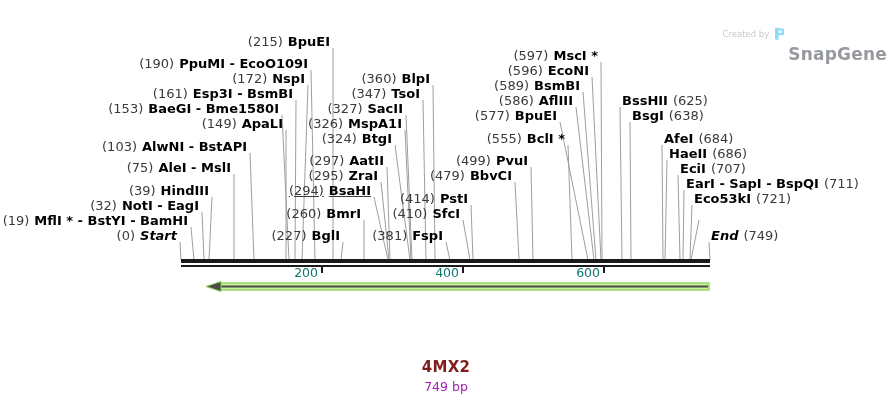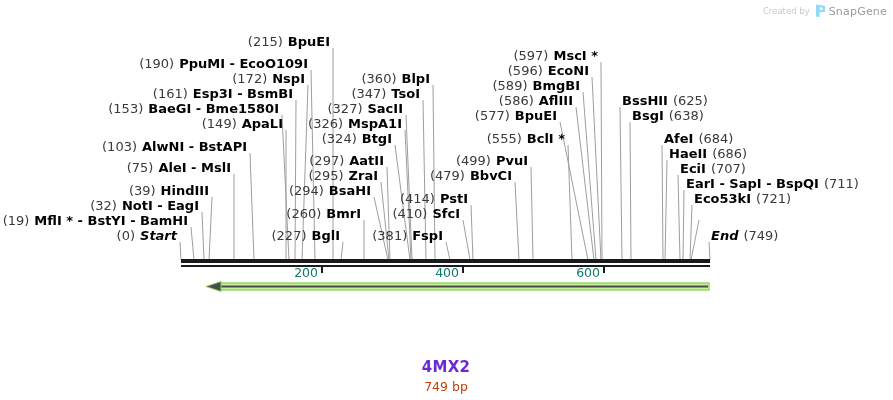--- a/index.html
+++ b/index.html
@@ -6,25 +6,25 @@
   #canvas{position:relative;width:893px;height:400px;background:#fff;overflow:hidden;
           font-family:"DejaVu Sans",sans-serif;}
   #map-svg{position:absolute;left:0;top:0;}
   #site-labels{position:absolute;left:0;top:0;width:893px;height:400px;}
   .site{position:absolute;white-space:nowrap;font-size:13px;line-height:14px;color:#3a3a3a;}
   .site .name{font-weight:bold;color:#000;}
   .site span + span{margin-left:5px;}
   .site.italic .name{font-style:italic;}
   .tick-label{position:absolute;width:56px;text-align:right;font-size:12.5px;color:#0f766e;line-height:12px;}
   #caption{position:absolute;left:146px;top:358px;width:600px;text-align:center;}
-  #plasmid-name{font-size:15px;font-weight:bold;color:#6d28d9;letter-spacing:.3px;}
-  #plasmid-length{font-size:12.5px;color:#c2410c;margin-top:3px;}
+  #plasmid-name{font-size:15px;font-weight:bold;color:#7f1d1d;letter-spacing:.3px;}
+  #plasmid-length{font-size:12.5px;color:#a21caf;margin-top:3px;}
   #watermark{position:absolute;top:4px;right:6px;display:flex;align-items:center;gap:4px;}
   #created-by{font-size:8.5px;color:#c5c9ce;}
-  #brand-name{font-size:11px;font-weight:400;color:#96999e;letter-spacing:.2px;}
+  #brand-name{font-size:17px;font-weight:700;color:#96999e;letter-spacing:.2px;margin-top:40px;}
 </style>
 </head>
 <body>
 
 <div id="canvas">
 
   <svg id="map-svg" width="893" height="400">
       <line x1="180" y1="242" x2="181" y2="260" stroke="#9e9e9e" stroke-width="1"></line>
       <line x1="191" y1="227" x2="194" y2="260" stroke="#9e9e9e" stroke-width="1"></line>
       <line x1="202" y1="212" x2="204" y2="260" stroke="#9e9e9e" stroke-width="1"></line>
@@ -88,37 +88,37 @@
       <div class="site" style="top: 161px; right: 662px;"><span class="num">(75)</span><span class="name">AleI - MslI</span></div>
       <div class="site" style="top: 140px; right: 646px;"><span class="num">(103)</span><span class="name">AlwNI - BstAPI</span></div>
       <div class="site" style="top: 117px; right: 610px;"><span class="num">(149)</span><span class="name">ApaLI</span></div>
       <div class="site" style="top: 102px; right: 614px;"><span class="num">(153)</span><span class="name">BaeGI - Bme1580I</span></div>
       <div class="site" style="top: 87px; right: 600px;"><span class="num">(161)</span><span class="name">Esp3I - BsmBI</span></div>
       <div class="site" style="top: 72px; right: 588px;"><span class="num">(172)</span><span class="name">NspI</span></div>
       <div class="site" style="top: 57px; right: 585px;"><span class="num">(190)</span><span class="name">PpuMI - EcoO109I</span></div>
       <div class="site" style="top: 35px; right: 563px;"><span class="num">(215)</span><span class="name">BpuEI</span></div>
       <div class="site" style="top: 229px; right: 553px;"><span class="num">(227)</span><span class="name">BglI</span></div>
       <div class="site" style="top: 207px; right: 532px;"><span class="num">(260)</span><span class="name">BmrI</span></div>
-      <div class="site" style="top: 184px; right: 522px;"><span class="num">(294)</span><span class="name">BsaHI</span></div>
+      <div class="site" style="top: 184px; right: 522px; text-decoration: underline;"><span class="num">(294)</span><span class="name">BsaHI</span></div>
       <div class="site" style="top: 169px; right: 515px;"><span class="num">(295)</span><span class="name">ZraI</span></div>
       <div class="site" style="top: 154px; right: 509px;"><span class="num">(297)</span><span class="name">AatII</span></div>
       <div class="site" style="top: 132px; right: 501px;"><span class="num">(324)</span><span class="name">BtgI</span></div>
       <div class="site" style="top: 117px; right: 491px;"><span class="num">(326)</span><span class="name">MspA1I</span></div>
       <div class="site" style="top: 102px; right: 490px;"><span class="num">(327)</span><span class="name">SacII</span></div>
       <div class="site" style="top: 87px; right: 473px;"><span class="num">(347)</span><span class="name">TsoI</span></div>
       <div class="site" style="top: 72px; right: 463px;"><span class="num">(360)</span><span class="name">BlpI</span></div>
       <div class="site" style="top: 229px; right: 450px;"><span class="num">(381)</span><span class="name">FspI</span></div>
       <div class="site" style="top: 207px; right: 433px;"><span class="num">(410)</span><span class="name">SfcI</span></div>
       <div class="site" style="top: 192px; right: 425px;"><span class="num">(414)</span><span class="name">PstI</span></div>
       <div class="site" style="top: 169px; right: 381px;"><span class="num">(479)</span><span class="name">BbvCI</span></div>
       <div class="site" style="top: 154px; right: 365px;"><span class="num">(499)</span><span class="name">PvuI</span></div>
       <div class="site" style="top: 132px; right: 328px;"><span class="num">(555)</span><span class="name">BclI *</span></div>
       <div class="site" style="top: 109px; right: 336px;"><span class="num">(577)</span><span class="name">BpuEI</span></div>
       <div class="site" style="top: 94px; right: 320px; text-align: center;"><span class="num">(586)</span><span class="name">AflIII</span></div>
-      <div class="site" style="top: 79px; right: 313px;"><span class="num">(589)</span><span class="name">BmgBI</span></div>
+      <div class="site" style="top: 79px; right: 313px;"><span class="num">(589)</span><span class="name">BsmBI</span></div>
       <div class="site" style="top: 64px; right: 304px;"><span class="num">(596)</span><span class="name">EcoNI</span></div>
       <div class="site" style="top: 49px; right: 295px;"><span class="num">(597)</span><span class="name">MscI *</span></div>
       <div class="site" style="top: 94px; left: 622px;"><span class="name">BssHII</span><span class="num">(625)</span></div>
       <div class="site" style="top: 109px; left: 632px;"><span class="name">BsgI</span><span class="num">(638)</span></div>
       <div class="site" style="top: 132px; left: 664px;"><span class="name">AfeI</span><span class="num">(684)</span></div>
       <div class="site" style="top: 147px; left: 669px;"><span class="name">HaeII</span><span class="num">(686)</span></div>
       <div class="site" style="top: 162px; left: 680px;"><span class="name">EciI</span><span class="num">(707)</span></div>
       <div class="site" style="top: 177px; left: 686px;"><span class="name">EarI - SapI - BspQI</span><span class="num">(711)</span></div>
       <div class="site" style="top: 192px; left: 694px;"><span class="name">Eco53kI</span><span class="num">(721)</span></div>
       <div class="site italic" style="top: 229px; left: 711px;"><span class="name">End</span><span class="num">(749)</span></div>

